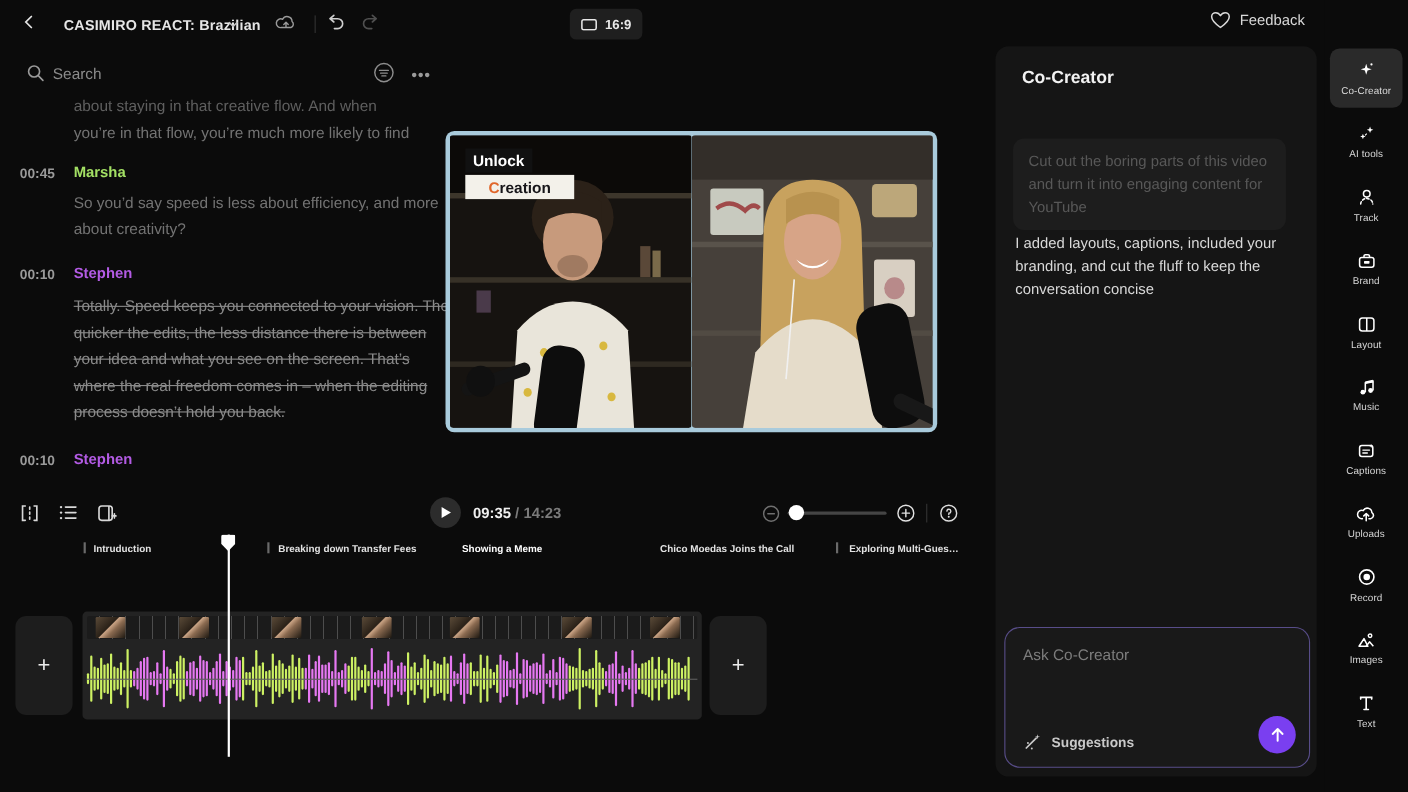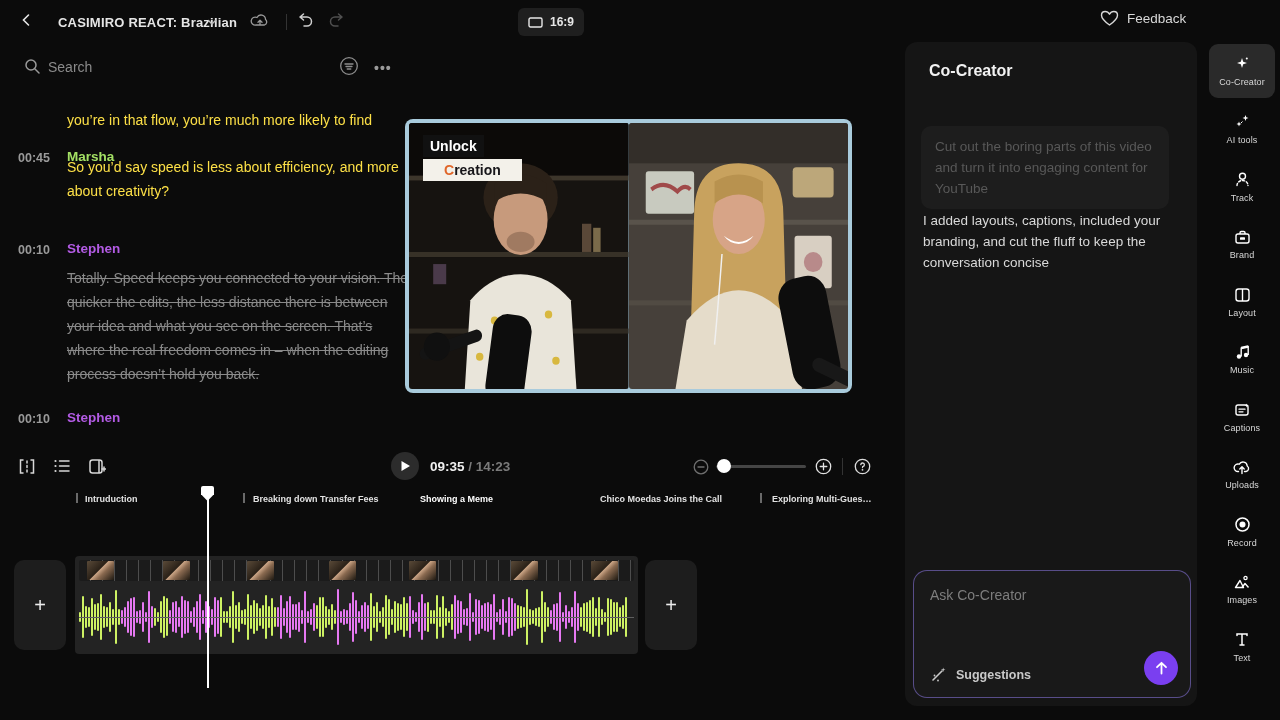--- a/index.html
+++ b/index.html
@@ -23,21 +23,21 @@
     color:#fff; font-size:13px; font-weight:600; font-family:inherit; cursor:pointer; }
 
   
   #search-row { position:absolute; top:56px; left:0; width:400px; height:26px; }
   #search-label { position:absolute; left:48px; top:3px; font-size:14px; color:#8b8b8b; }
   #transcript { position:absolute; top:80px; left:0; width:402px; bottom:280px; font-size:14px; line-height:24px; }
   .ts-time { position:absolute; left:18px; font-size:12.5px; color:#9a9a9a; font-weight:600; }
   .ts-speaker { position:absolute; left:67px; font-size:13.5px; font-weight:700; }
   .sp-green { color:#a3e064; }
   .sp-purple { color:#b35be4; }
-  .ts-text { position:absolute; left:67px; width:342px; color:#fde047; }
+  .ts-text { position:absolute; left:67px; width:342px; color:#737373; }
   .faded { color:#5f5f5f; }
   .struck { color:#8a8a8a; text-decoration:line-through; text-decoration-color:#8a8a8a; }
 
   
   #preview { position:absolute; left:405px; top:119px; width:447px; height:274px; background:#a9cbdc;
     border-radius:8px; padding:4px; display:flex; gap:0; cursor:pointer; }
   .vid-pane { flex:1; border-radius:3px; overflow:hidden; position:relative; }
   #overlay-badge { position:absolute; left:14px; top:12px; z-index:3; font-weight:800; font-size:14px; line-height:1; }
   #overlay-badge .chip1 { display:inline-block; background:rgba(18,18,18,.92); color:#fff; padding:4px 7px; }
   #overlay-badge .chip2 { display:inline-block; background:#f3f1ea; color:#17161a; padding:4px 21px; margin-top:2px; }
@@ -156,25 +156,26 @@
   <span class="abs" style="left:339px;top:0">
     <svg width="20" height="20" viewBox="0 0 20 20">
         <circle cx="10" cy="10" r="8.3" stroke="#8d8d8d" stroke-width="1.3" fill="none"></circle>
         <path d="M6 8 H14 M7 10.5 H13 M8.2 13 H11.8" stroke="#8d8d8d" stroke-width="1.3" stroke-linecap="round"></path>
       </svg>
   </span>
   <span class="abs" style="left:374px;top:4px;color:#9a9a9a;font-size:14px;letter-spacing:1px;font-weight:700">•••</span>
 </div>
 
 <div id="transcript">
+  <div class="ts-text faded" style="top:4px">about staying in that creative flow. And when</div>
   <div class="ts-text" style="top:28px">you’re in that flow, you’re much more likely to find</div>
 
   <span class="ts-time" style="top:66px">00:45</span>
   <span class="ts-speaker sp-green" style="top:65px">Marsha</span>
-  <div class="ts-text" style="top:75px">So you’d say speed is less about efficiency, and more about creativity?</div>
+  <div class="ts-text" style="top:92px">So you’d say speed is less about efficiency, and more about creativity?</div>
 
   <span class="ts-time" style="top:158px">00:10</span>
   <span class="ts-speaker sp-purple" style="top:157px">Stephen</span>
   <div class="ts-text struck" style="top:186px">Totally. Speed keeps you connected to your vision. The quicker the edits, the less distance there is between your idea and what you see on the screen. That’s where the real freedom comes in – when the editing process doesn’t hold you back.</div>
 
   <span class="ts-time" style="top:327px">00:10</span>
   <span class="ts-speaker sp-purple" style="top:326px">Stephen</span>
 </div>
 
 <div id="preview">

